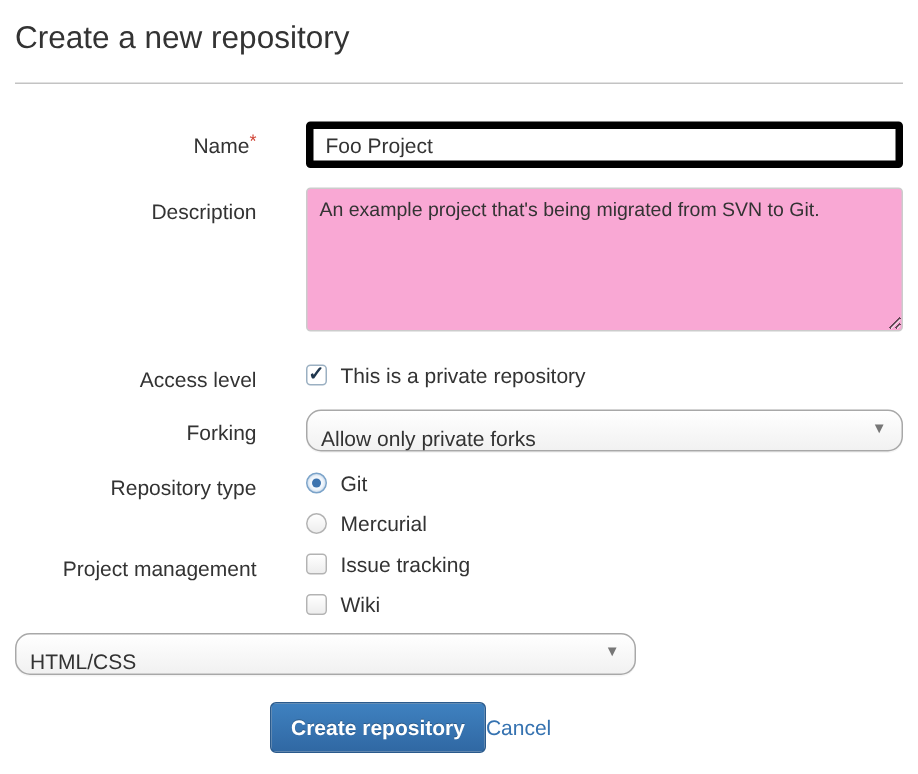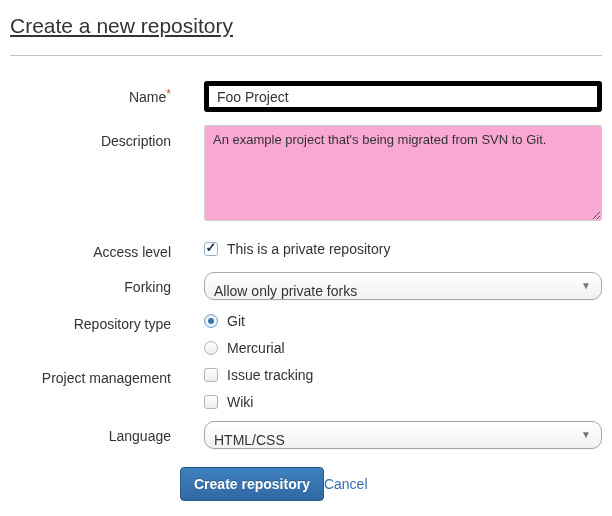--- a/index.html
+++ b/index.html
@@ -9,21 +9,20 @@
     font-family: "Liberation Sans", sans-serif;
     color: #333;
     overflow: hidden;
   }
   .page { padding: 12px 10px 0 10px; }
   .page-title {
     font-size: 21px;
     font-weight: 400;
     color: #333;
     margin-top: 2px;
-    text-decoration: underline;
   }
   .divider {
     border: none;
     border-top: 1px solid #c3c3c3;
     margin: 17px 0 25px 0;
   }
   .form-row { display: flex; margin-bottom: 13px; gap: 24px; }
   .label-col {
     width: 170px;
     flex-shrink: 0;
@@ -221,21 +220,20 @@
         <span class="control-label">Issue tracking</span>
       </div>
       <div class="control-line">
         <span class="checkbox"></span>
         <span class="control-label">Wiki</span>
       </div>
     </div>
   </div>
 
   <div class="form-row" style="margin-bottom:0;">
-    <div class="label-col" style="padding-top:6px;">Language</div>
     <div class="field-col">
       <div class="select-box">
         <span>HTML/CSS</span>
         <span class="select-arrow">▼</span>
       </div>
     </div>
   </div>
 
   <div class="actions-row">
     <div class="actions-spacer"></div>

